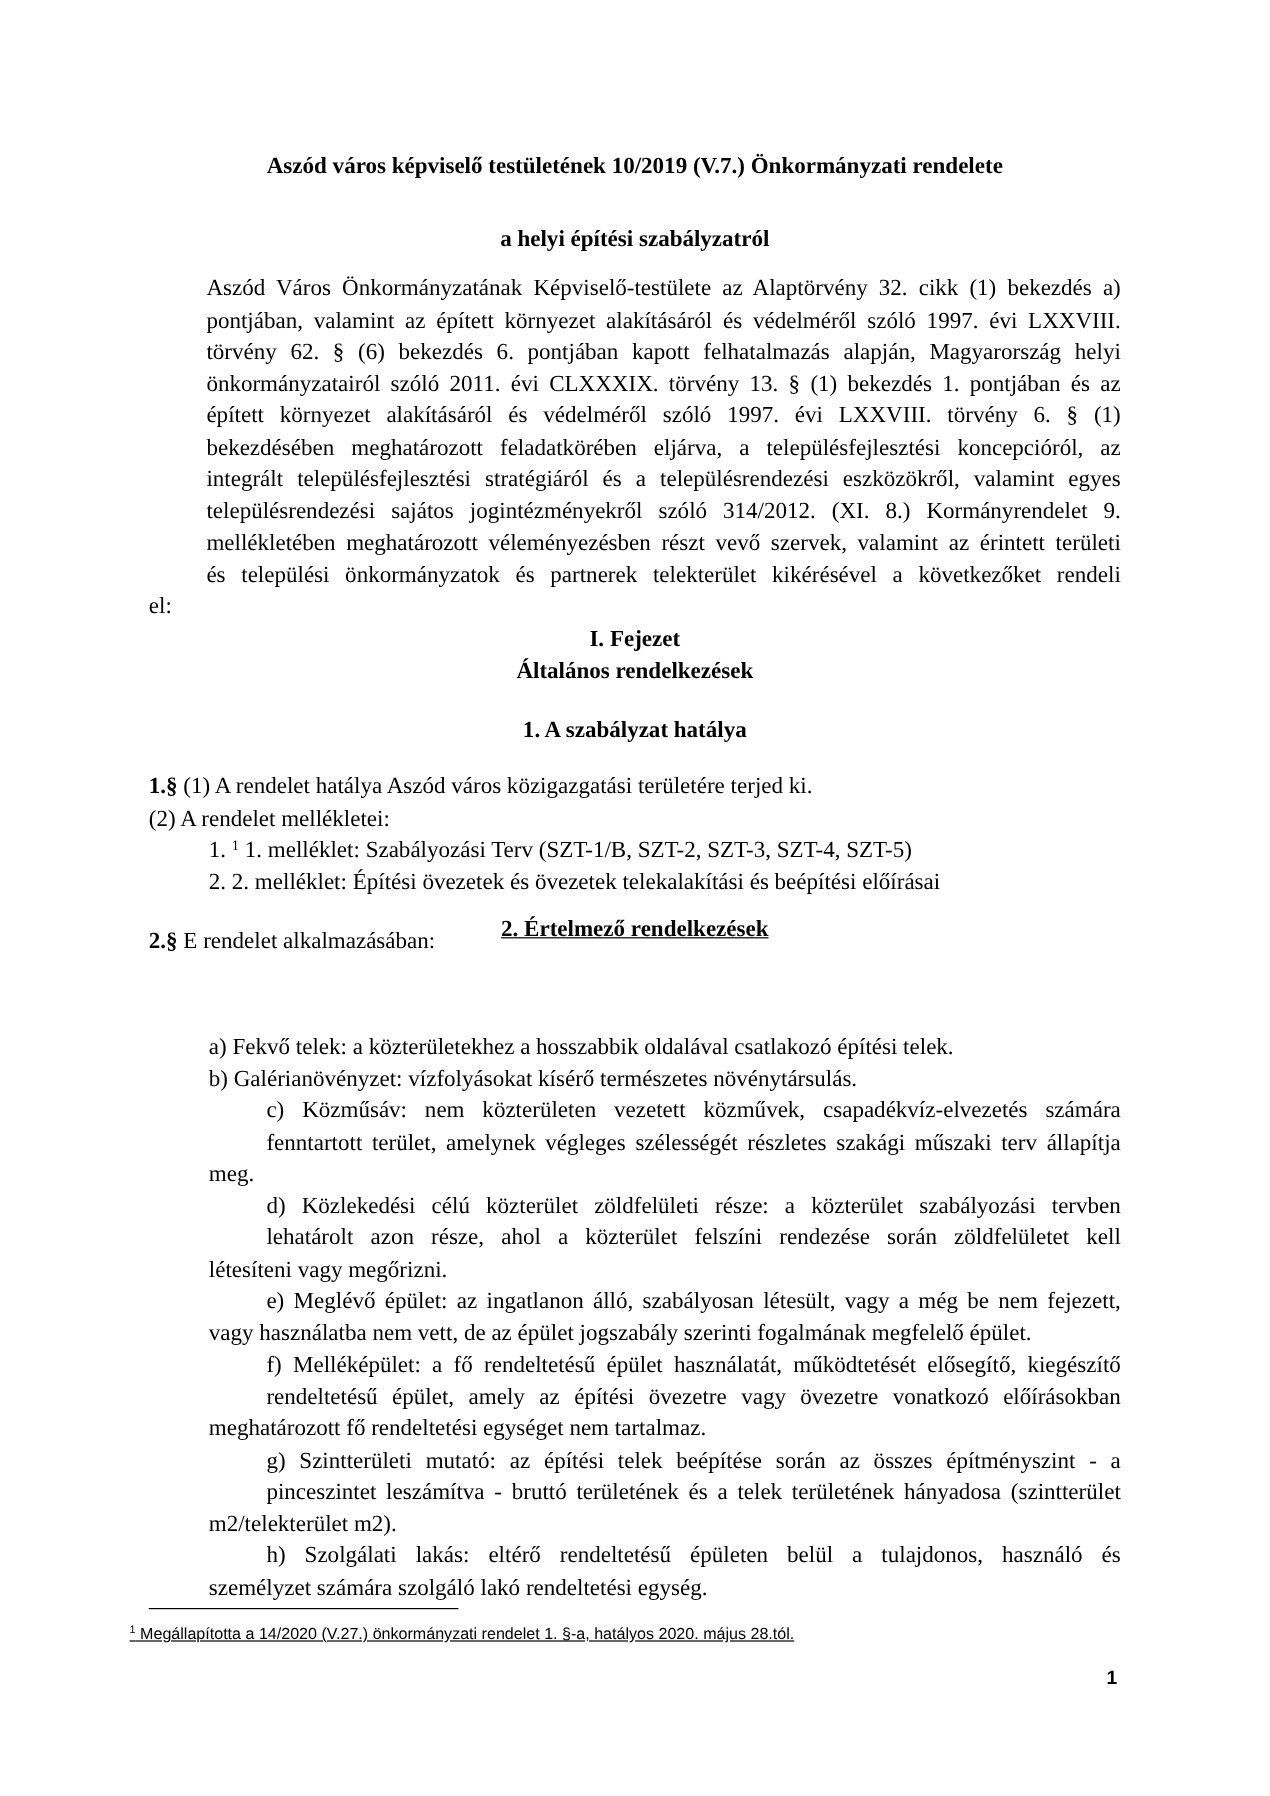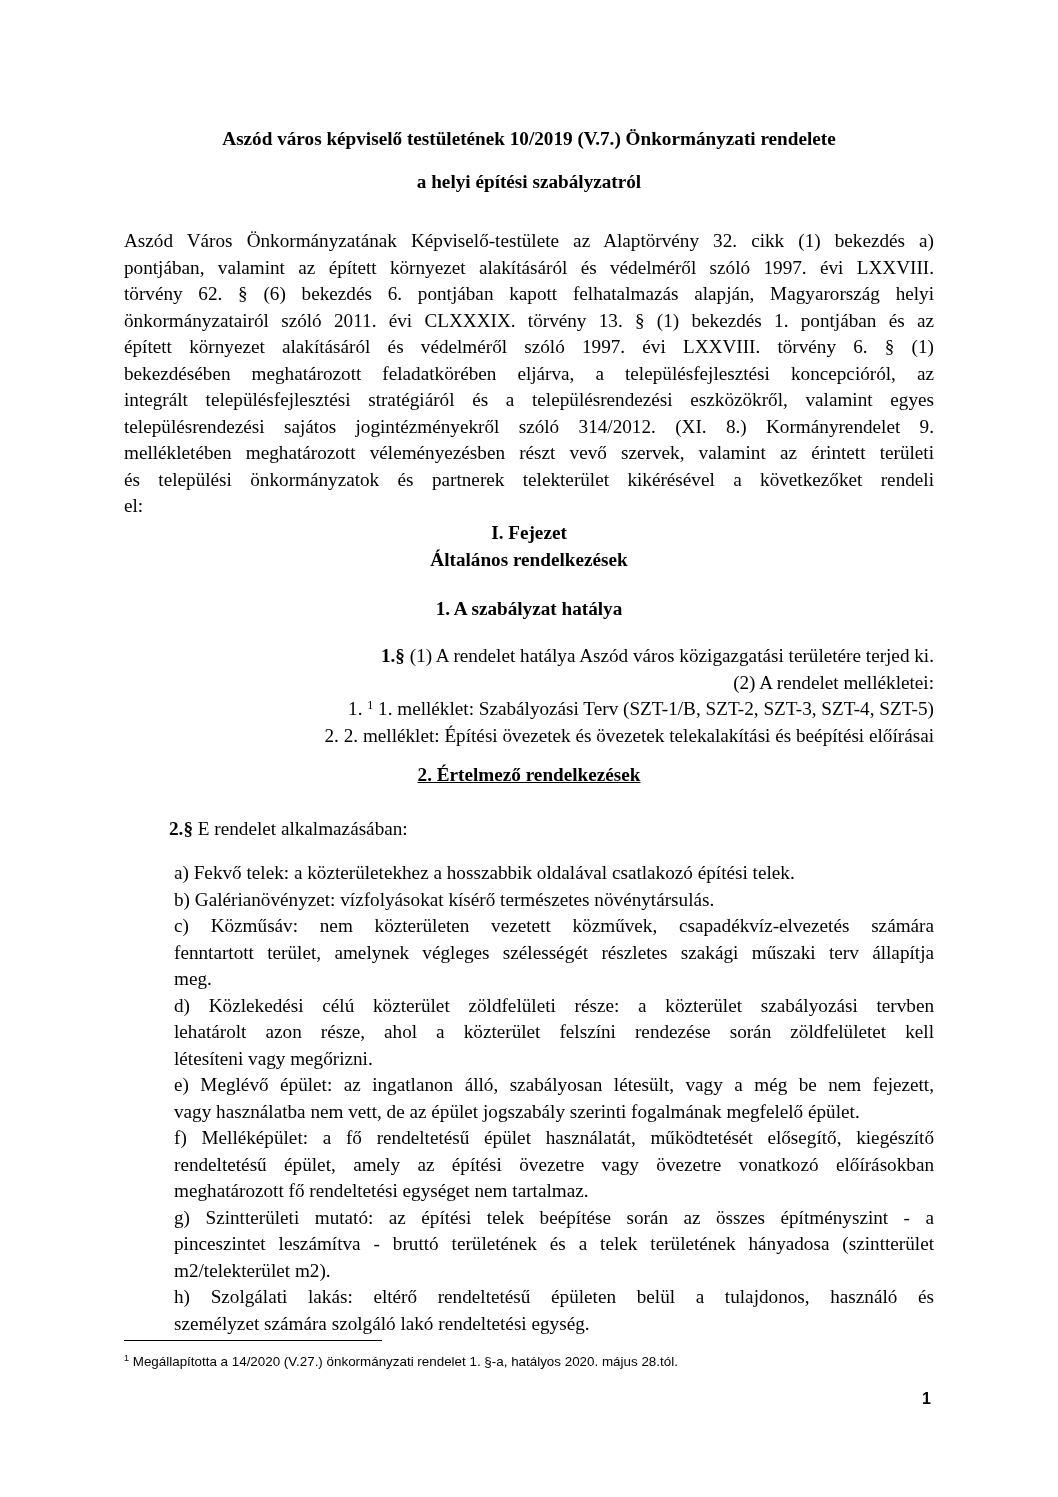--- a/index.html
+++ b/index.html
@@ -34,46 +34,48 @@
     }
     .line {
       display: block;
       white-space: nowrap;
     }
     .jline {
       display: block;
       text-align: justify;
       text-align-last: justify;
       white-space: normal;
+      margin-left: 48px;
     }
     .indent {
       padding-left: 50px;
     }
     .bold { font-weight: bold; }
     sup.fn {
       font-size: 12px;
       vertical-align: 6px;
       line-height: 0;
     }
     .footnote-rule {
       position: absolute;
       left: 124px;
       top: 1340px;
       width: 258px;
       height: 0;
       border-top: 1.6px solid #000;
     }
     .footnote {
       position: absolute;
-      left: 124px;
+      left: 108px;
       top: 1353px;
       font-family: "Liberation Sans", "DejaVu Sans", sans-serif;
       font-size: 13.4px;
       line-height: 18px;
       white-space: nowrap;
+      text-decoration: underline;
     }
     .footnote sup {
       font-size: 9px;
       vertical-align: 5px;
       line-height: 0;
     }
     .page-number {
       position: absolute;
       left: 922px;
       top: 1390px;
@@ -84,21 +86,21 @@
   </style>
 </head>
 <body>
 
 <div class="page">
 
   <div class="block center" style="top:126px;">
     <span>Aszód város képviselő testületének 10/2019 (V.7.) Önkormányzati rendelete</span>
   </div>
 
-  <div class="block center" style="top:169px;">
+  <div class="block center" style="top:187px;">
     <span>a helyi építési szabályzatról</span>
   </div>
 
   <div class="block" style="top:228px;">
     <span class="jline">Aszód Város Önkormányzatának Képviselő-testülete az Alaptörvény 32. cikk (1) bekezdés a)</span>
     <span class="jline">pontjában, valamint az épített környezet alakításáról és védelméről szóló 1997. évi LXXVIII.</span>
     <span class="jline">törvény 62. § (6) bekezdés 6. pontjában kapott felhatalmazás alapján, Magyarország helyi</span>
     <span class="jline">önkormányzatairól szóló 2011. évi CLXXXIX. törvény 13. § (1) bekezdés 1. pontjában és az</span>
     <span class="jline">épített környezet alakításáról és védelméről szóló 1997. évi LXXVIII. törvény 6. § (1)</span>
     <span class="jline">bekezdésében meghatározott feladatkörében eljárva, a településfejlesztési koncepcióról, az</span>
@@ -111,32 +113,32 @@
 
   <div class="block center" style="top:520px;text-align:center;">
     <span class="line">I. Fejezet</span>
     <span class="line">Általános rendelkezések</span>
   </div>
 
   <div class="block center" style="top:596px;">
     <span>1. A szabályzat hatálya</span>
   </div>
 
-  <div class="block" style="top:643px;text-align:right;">
+  <div class="block" style="top:643px;">
     <span class="line"><span class="bold">1.§</span><span> (1) A rendelet hatálya Aszód város közigazgatási területére terjed ki.</span></span>
     <span class="line">(2) A rendelet mellékletei:</span>
     <span class="line indent"><span>1.</span>&nbsp;<sup class="fn">1</sup><span> 1. melléklet: Szabályozási Terv (SZT-1/B, SZT-2, SZT-3, SZT-4, SZT-5)</span></span>
     <span class="line indent">2. 2. melléklet: Építési övezetek és övezetek telekalakítási és beépítési előírásai</span>
   </div>
 
   <div class="block center" style="top:762px;text-decoration:underline;">
     <span>2. Értelmező rendelkezések</span>
   </div>
 
-  <div class="block" style="top:816px;margin-left:45px;">
+  <div class="block" style="top:772px;">
     <span class="line"><span class="bold">2.§</span><span> E rendelet alkalmazásában:</span></span>
   </div>
 
   <div class="block indent" style="top:860px; left:124px; width:810px; box-sizing:border-box;">
     <div>
       <span class="line">a) Fekvő telek: a közterületekhez a hosszabbik oldalával csatlakozó építési telek.</span>
     </div>
     <div>
       <span class="line">b) Galérianövényzet: vízfolyásokat kísérő természetes növénytársulás.</span>
     </div>

